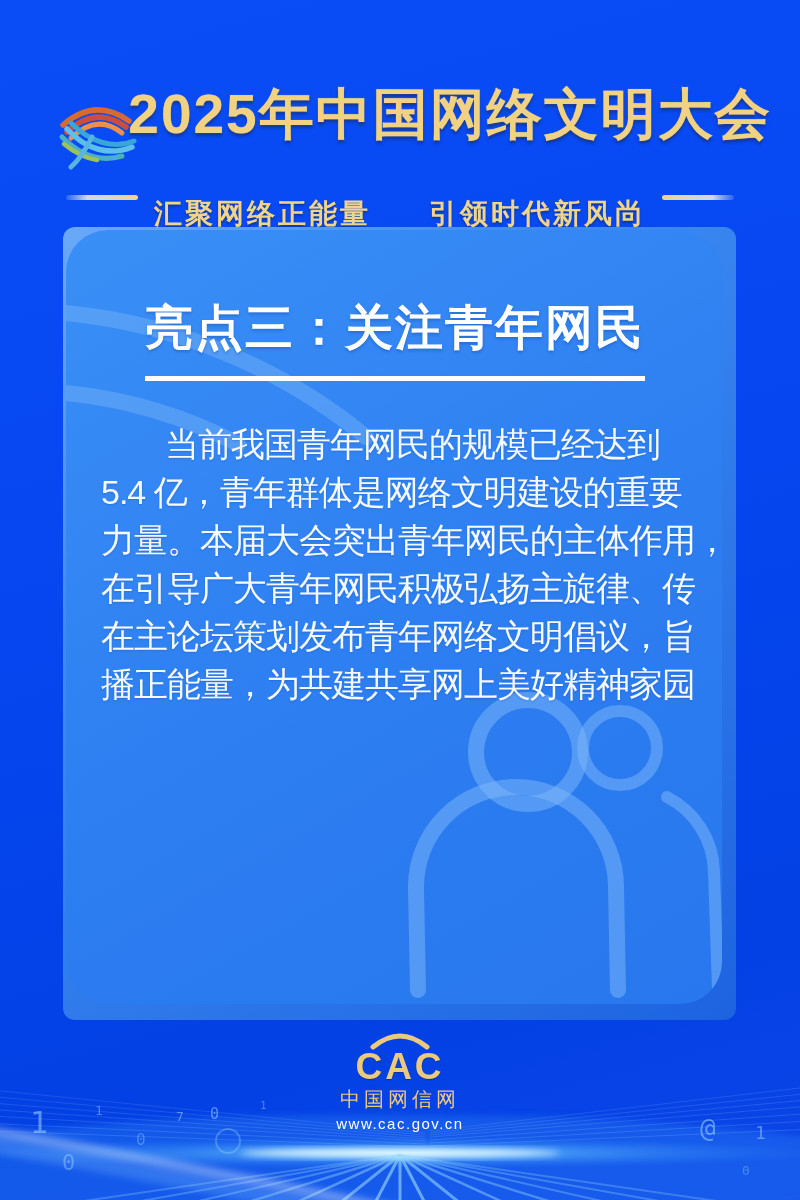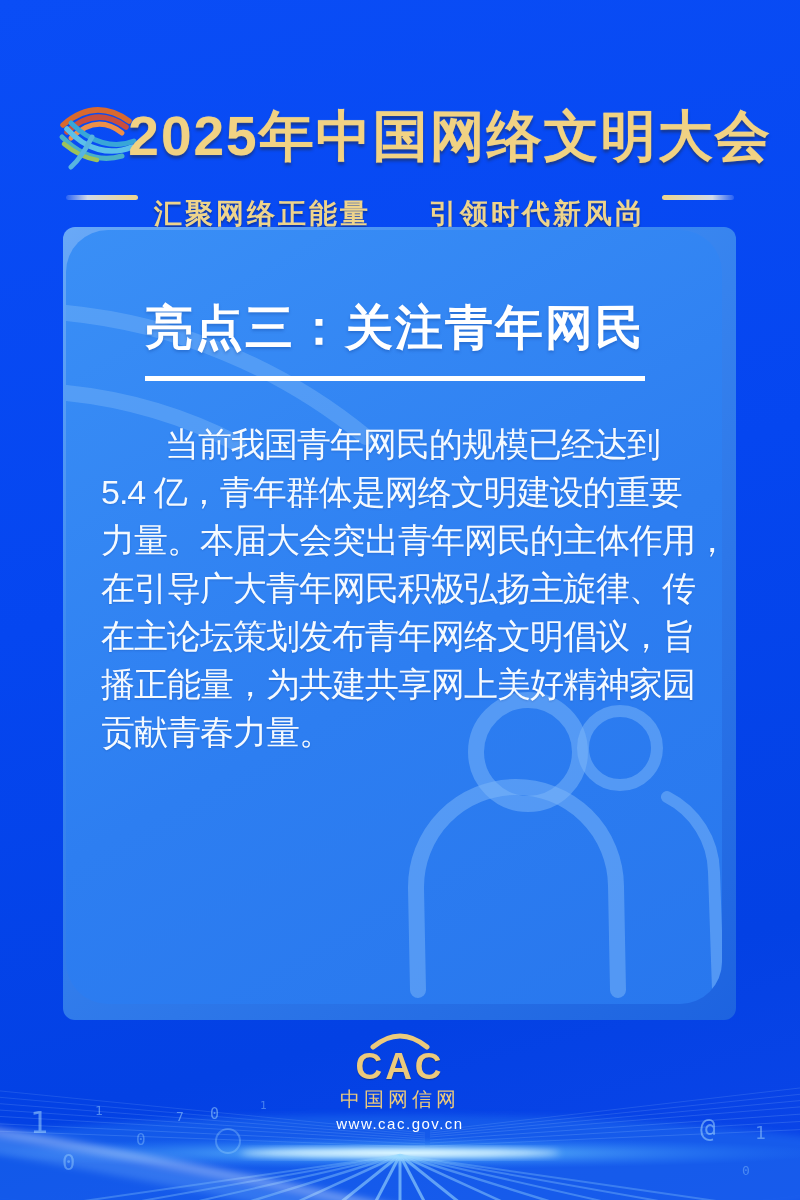--- a/index.html
+++ b/index.html
@@ -5,21 +5,21 @@
   html,body{margin:0;padding:0;background:#02255e;}
   .poster{
     position:relative;width:800px;height:1200px;overflow:hidden;
     font-family:"Liberation Sans","DejaVu Sans",sans-serif;
     background:linear-gradient(165deg,#0a4df6 0%,#0546f0 45%,#0341e4 80%,#0c45e8 100%);
   }
   
   .header{position:absolute;left:0;top:0;width:800px;height:215px;}
   .conf-logo{position:absolute;left:56px;top:92px;width:82px;height:78px;}
   .conf-title{
-    position:absolute;left:110px;top:100px;width:680px;text-align:center;
+    position:absolute;left:110px;top:78px;width:680px;text-align:center;
     font-size:55px;font-weight:bold;letter-spacing:2px;color:#f1d283;
     text-shadow:0 3px 3px rgba(40,25,0,.38),0 0 1px rgba(255,240,190,.6);
     white-space:nowrap;
   }
   .subtitle-row{
     position:absolute;left:0;top:162px;width:800px;
     display:flex;justify-content:center;align-items:center;gap:16px;
   }
   .subtitle-text{
     font-size:28px;font-weight:bold;letter-spacing:3px;color:#eed48c;
@@ -115,21 +115,20 @@
 
       <h1 class="card-title">亮点三：关注青年网民</h1>
 
       <div class="card-body">
         <p class="indent">当前我国青年网民的规模已经达到</p>
         <p>5.4 亿，青年群体是网络文明建设的重要</p>
         <p>力量。本届大会突出青年网民的主体作用，</p>
         <p>在引导广大青年网民积极弘扬主旋律、传</p>
         <p>在主论坛策划发布青年网络文明倡议，旨</p>
         <p>播正能量，为共建共享网上美好精神家园</p>
-        <p>贡献青春力量。</p>
       </div>
     </div>
   </div>
 
   <svg class="bottom-decor" viewBox="0 0 800 125">
     <defs>
       <radialGradient id="glow" cx="50%" cy="50%" r="50%">
         <stop offset="0%" stop-color="#c9f2ff" stop-opacity="0.95"></stop>
         <stop offset="35%" stop-color="#6fd0ff" stop-opacity="0.5"></stop>
         <stop offset="100%" stop-color="#2e8cff" stop-opacity="0"></stop>

